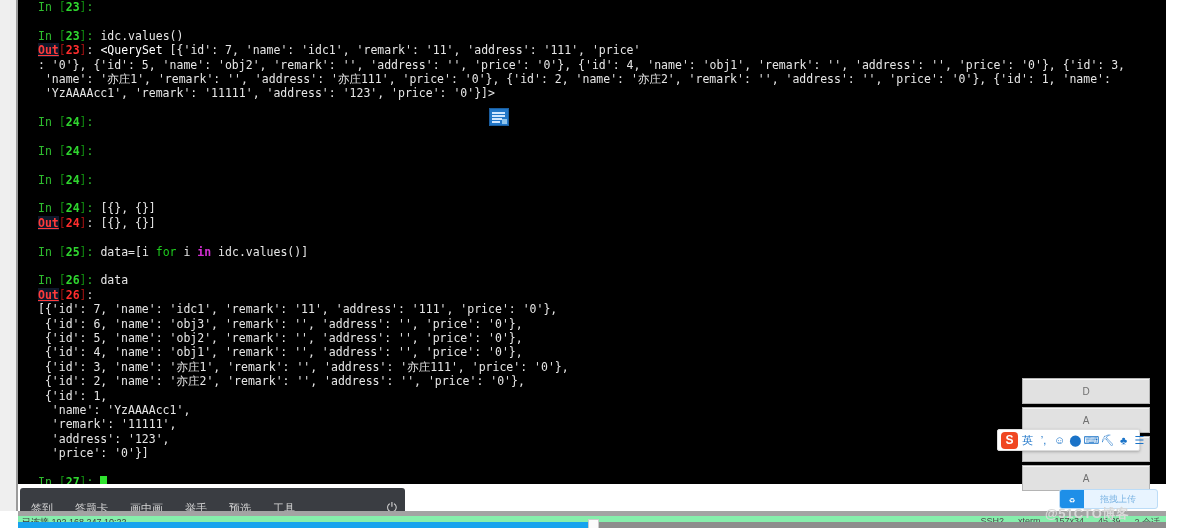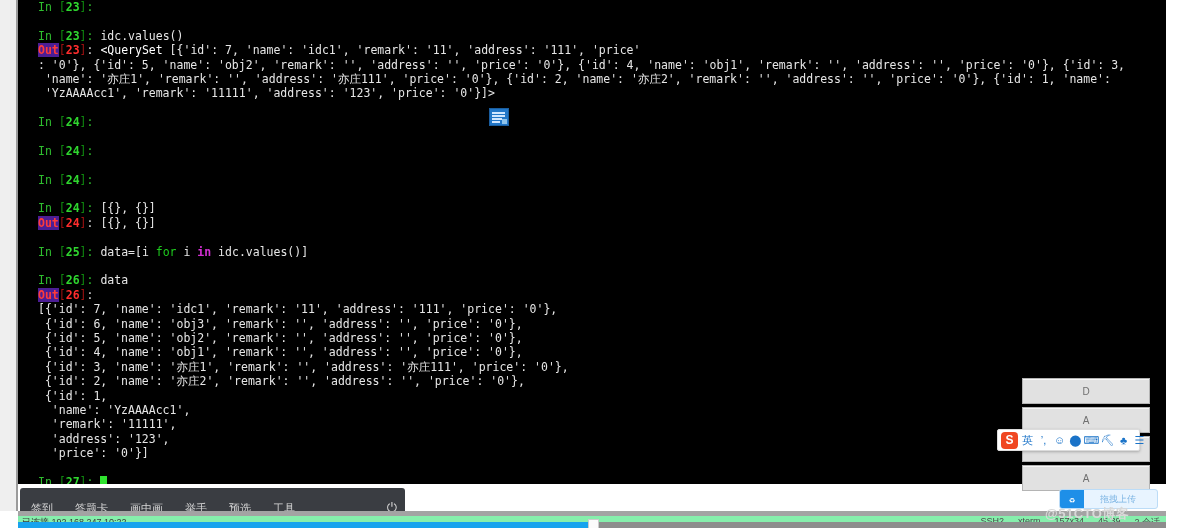--- a/index.html
+++ b/index.html
@@ -16,21 +16,21 @@
     font-family:"DejaVu Sans Mono","Liberation Mono",monospace;
     font-size:11.5px;line-height:14.4px;
     white-space:pre;overflow:hidden;
     padding:0 0 0 20px;box-sizing:border-box;
   }
   .line{height:14.4px;}
   .blank{height:14.4px;}
   .in{color:#2fbf2f;}
   .innum{color:#2fd72f;font-weight:bold;}
   .inbr{color:#0f8b0f;}
-  .outlbl{color:#ff3b3b;background:#4c1d95;font-weight:bold;}
+  .outlbl{color:#ff3b3b;background:#0f172a;font-weight:bold;text-decoration:underline;}
   .outnum{color:#ff2d2d;font-weight:bold;}
   .outbr{color:#a31111;}
   .code{color:#e6e6e6;}
   .kw{color:#1ecb1e;}
   .kw2{color:#d42fd4;font-weight:bold;}
   .qs{color:#ffffff;font-weight:normal;}
   .txt{color:#dcdcdc;}
   .cursor{display:inline-block;width:7px;height:11px;background:#2fe22f;vertical-align:-1px;}
 
   

